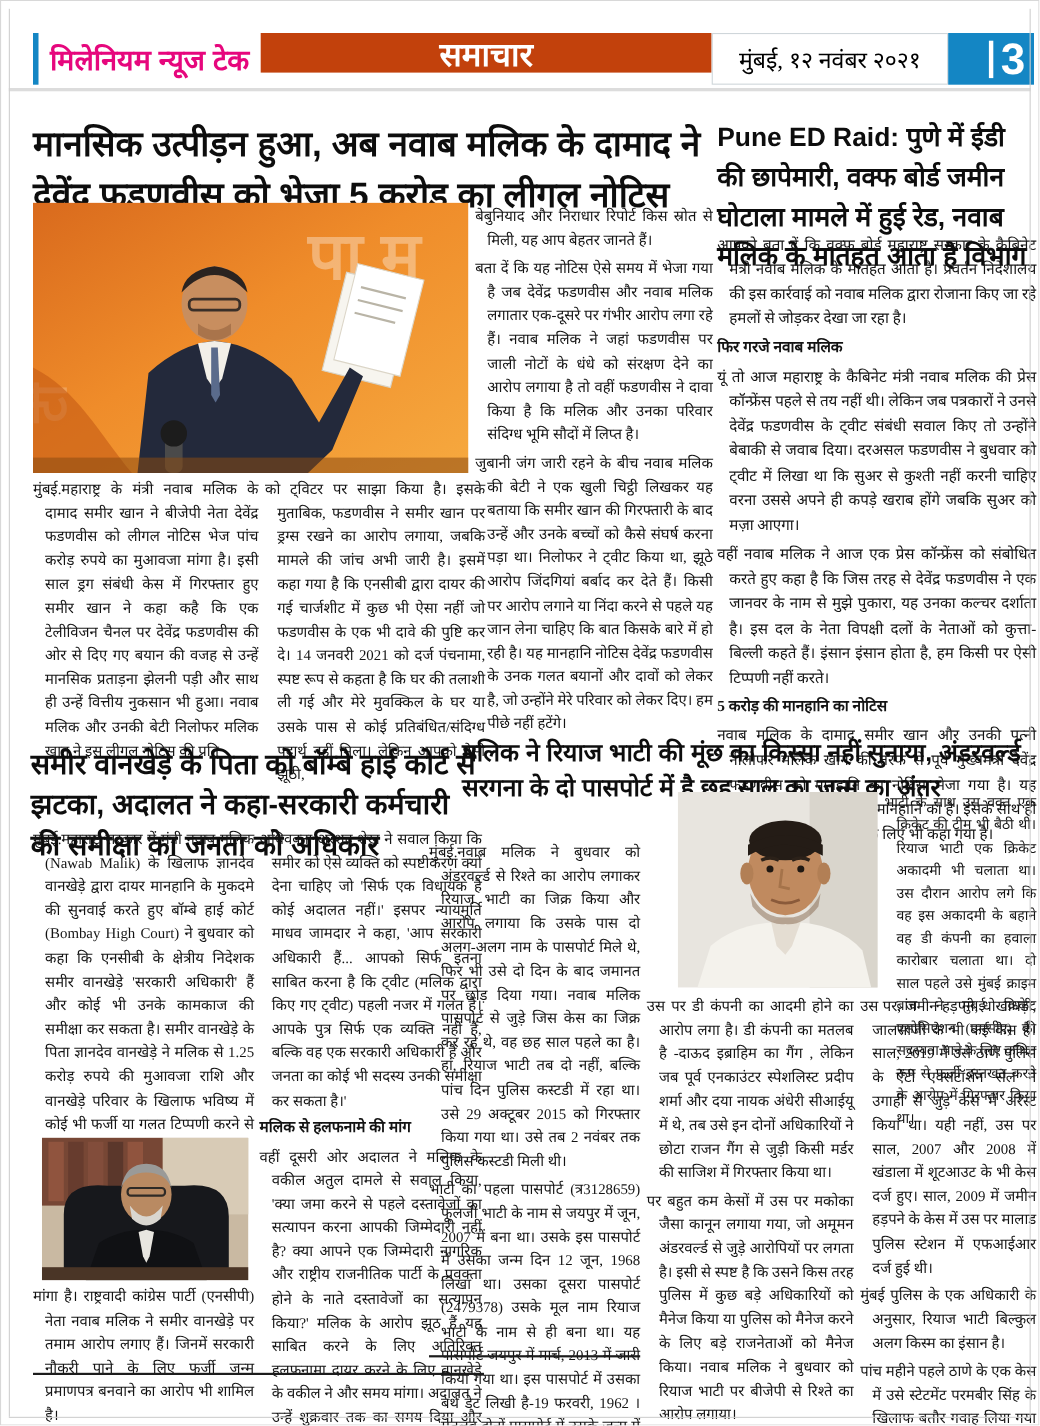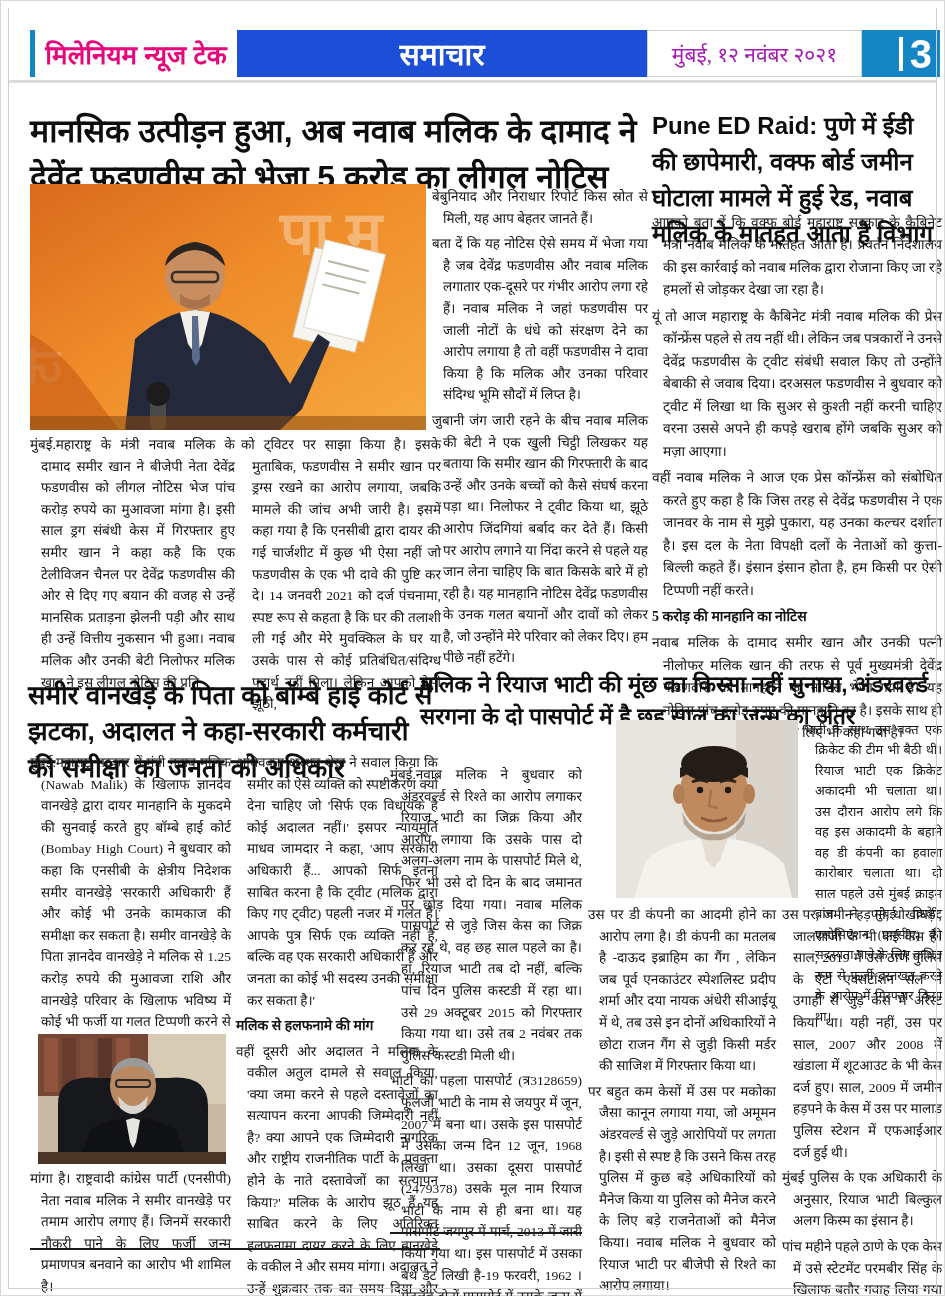--- a/index.html
+++ b/index.html
@@ -5,27 +5,27 @@
   html,body{margin:0;padding:0;background:#ffffff;}
   #page{position:relative;width:945px;height:1296px;background:#fff;overflow:hidden;
         font-family:"Liberation Serif","DejaVu Serif",serif;color:#141414;
         box-shadow:inset 0 0 0 1px #d8d8d8;}
   .frame-line{position:absolute;background:#cfcfcf;}
   
   #masthead-box{position:absolute;left:30px;top:30px;width:202px;height:47px;background:#fff;
     display:flex;align-items:center;justify-content:center;border-left:5px solid #1486c4;}
   #masthead-box .t{font-family:"Liberation Sans","DejaVu Sans",sans-serif;font-weight:bold;
     font-size:26px;color:#e6077d;white-space:nowrap;}
-  #section-bar{position:absolute;left:237px;top:30px;width:410px;height:47px;background:#1d4ed8;
+  #section-bar{position:absolute;left:237px;top:30px;width:410px;height:36px;background:#c2410c;
     display:flex;align-items:center;justify-content:center;}
   #section-bar .t{font-family:"Liberation Sans","DejaVu Sans",sans-serif;font-weight:bold;
     font-size:30px;color:#ffffff;}
   #date-box{position:absolute;left:647px;top:30px;width:215px;height:47px;background:#fff;
     display:flex;align-items:center;justify-content:center;border:1px solid #cfd6da;box-sizing:border-box;}
-  #date-box .t{font-size:21px;color:#a21caf;}
+  #date-box .t{font-size:21px;color:#000000;}
   #page-num-box{position:absolute;left:862px;top:30px;width:78px;height:47px;background:#1486c4;
     display:flex;align-items:center;justify-content:flex-end;padding-right:8px;box-sizing:border-box;}
   #page-num-box .stripe{width:4px;height:34px;background:#fff;margin-right:7px;}
   #page-num-box .t{font-family:"Liberation Sans","DejaVu Sans",sans-serif;font-weight:bold;
     font-size:40px;color:#fff;line-height:1;}
   #header-shadow{position:absolute;left:8px;top:80px;width:929px;height:3px;background:#dcdcdc;}
   
   .headline{font-family:"Liberation Sans","DejaVu Sans",sans-serif;font-weight:bold;color:#0d0d0d;
     }
   #h1-main{position:absolute;left:30px;top:88px;width:622px;font-size:32px;line-height:1.42;}
@@ -111,20 +111,21 @@
   <div class="col bodytext" style="left:30px;top:434px;width:205px;height:220px;">
     <p>मुंबई.महाराष्ट्र के मंत्री नवाब मलिक के दामाद समीर खान ने बीजेपी नेता देवेंद्र फडणवीस को लीगल नोटिस भेज पांच करोड़ रुपये का मुआवजा मांगा है। इसी साल ड्रग संबंधी केस में गिरफ्तार हुए समीर खान ने कहा कहै कि एक टेलीविजन चैनल पर देवेंद्र फडणवीस की ओर से दिए गए बयान की वजह से उन्हें मानसिक प्रताड़ना झेलनी पड़ी और साथ ही उन्हें वित्तीय नुकसान भी हुआ। नवाब मलिक और उनकी बेटी निलोफर मलिक खान ने इस लीगल नोटिस की प्रति</p>
   </div>
   <div class="col bodytext" style="left:241px;top:434px;width:200px;height:220px;">
     <p>को ट्विटर पर साझा किया है। इसके मुताबिक, फडणवीस ने समीर खान पर ड्रग्स रखने का आरोप लगाया, जबकि मामले की जांच अभी जारी है। इसमें कहा गया है कि एनसीबी द्वारा दायर की गई चार्जशीट में कुछ भी ऐसा नहीं जो फडणवीस के एक भी दावे की पुष्टि कर दे। 14 जनवरी 2021 को दर्ज पंचनामा, स्पष्ट रूप से कहता है कि घर की तलाशी ली गई और मेरे मुवक्किल के घर या उसके पास से कोई प्रतिबंधित/संदिग्ध पदार्थ नहीं मिला। लेकिन आपको ऐसी झूठी,</p>
   </div>
 
   <h2 id="h2-ed" class="headline">Pune ED Raid: पुणे में ईडी की छापेमारी, वक्फ बोर्ड जमीन घोटाला मामले में हुई रेड, नवाब मलिक के मातहत आता है विभाग</h2>
   <div class="col edtext" style="left:652px;top:212px;width:290px;height:440px;">
     <p>आपको बता दें कि वक्फ बोर्ड महाराष्ट्र सरकार के कैबिनेट मंत्री नवाब मलिक के मातहत आता है। प्रवर्तन निदेशालय की इस कार्रवाई को नवाब मलिक द्वारा रोजाना किए जा रहे हमलों से जोड़कर देखा जा रहा है।</p>
+    <p class="subhead">फिर गरजे नवाब मलिक</p>
     <p>यूं तो आज महाराष्ट्र के कैबिनेट मंत्री नवाब मलिक की प्रेस कॉन्फ्रेंस पहले से तय नहीं थी। लेकिन जब पत्रकारों ने उनसे देवेंद्र फडणवीस के ट्वीट संबंधी सवाल किए तो उन्होंने बेबाकी से जवाब दिया। दरअसल फडणवीस ने बुधवार को ट्वीट में लिखा था कि सुअर से कुश्ती नहीं करनी चाहिए वरना उससे अपने ही कपड़े खराब होंगे जबकि सुअर को मज़ा आएगा।</p>
     <p>वहीं नवाब मलिक ने आज एक प्रेस कॉन्फ्रेंस को संबोधित करते हुए कहा है कि जिस तरह से देवेंद्र फडणवीस ने एक जानवर के नाम से मुझे पुकारा, यह उनका कल्चर दर्शाता है। इस दल के नेता विपक्षी दलों के नेताओं को कुत्ता- बिल्ली कहते हैं। इंसान इंसान होता है, हम किसी पर ऐसी टिप्पणी नहीं करते।</p>
     <p class="subhead">5 करोड़ की मानहानि का नोटिस</p>
     <p>नवाब मलिक के दामाद समीर खान और उनकी पत्नी नीलोफर मलिक खान की तरफ से पूर्व मुख्यमंत्री देवेंद्र फडणवीस को मानहानि का नोटिस भेजा गया है। यह नोटिस पांच करोड़ रुपए की मानहानि का है। इसके साथ ही फडणवीस से माफी मांगने के लिए भी कहा गया है।</p>
   </div>
 
   <h2 id="h3-wankhede" class="headline">समीर वानखेड़े के पिता को बॉम्बे हाई कोर्ट से झटका, अदालत ने कहा-सरकारी कर्मचारी की समीक्षा का जनता को अधिकार</h2>
 
   <div class="col bodytext" style="left:30px;top:752px;width:201px;height:280px;">
     <p>मुंबई.महाराष्ट्र सरकार में मंत्री नवाब मलिक (Nawab Malik) के खिलाफ ज्ञानदेव वानखेड़े द्वारा दायर मानहानि के मुकदमे की सुनवाई करते हुए बॉम्बे हाई कोर्ट (Bombay High Court) ने बुधवार को कहा कि एनसीबी के क्षेत्रीय निदेशक समीर वानखेड़े 'सरकारी अधिकारी' हैं और कोई भी उनके कामकाज की समीक्षा कर सकता है। समीर वानखेड़े के पिता ज्ञानदेव वानखेड़े ने मलिक से 1.25 करोड़ रुपये की मुआवजा राशि और वानखेड़े परिवार के खिलाफ भविष्य में कोई भी फर्जी या गलत टिप्पणी करने से रोकने के लिए स्थगनादेश</p>

